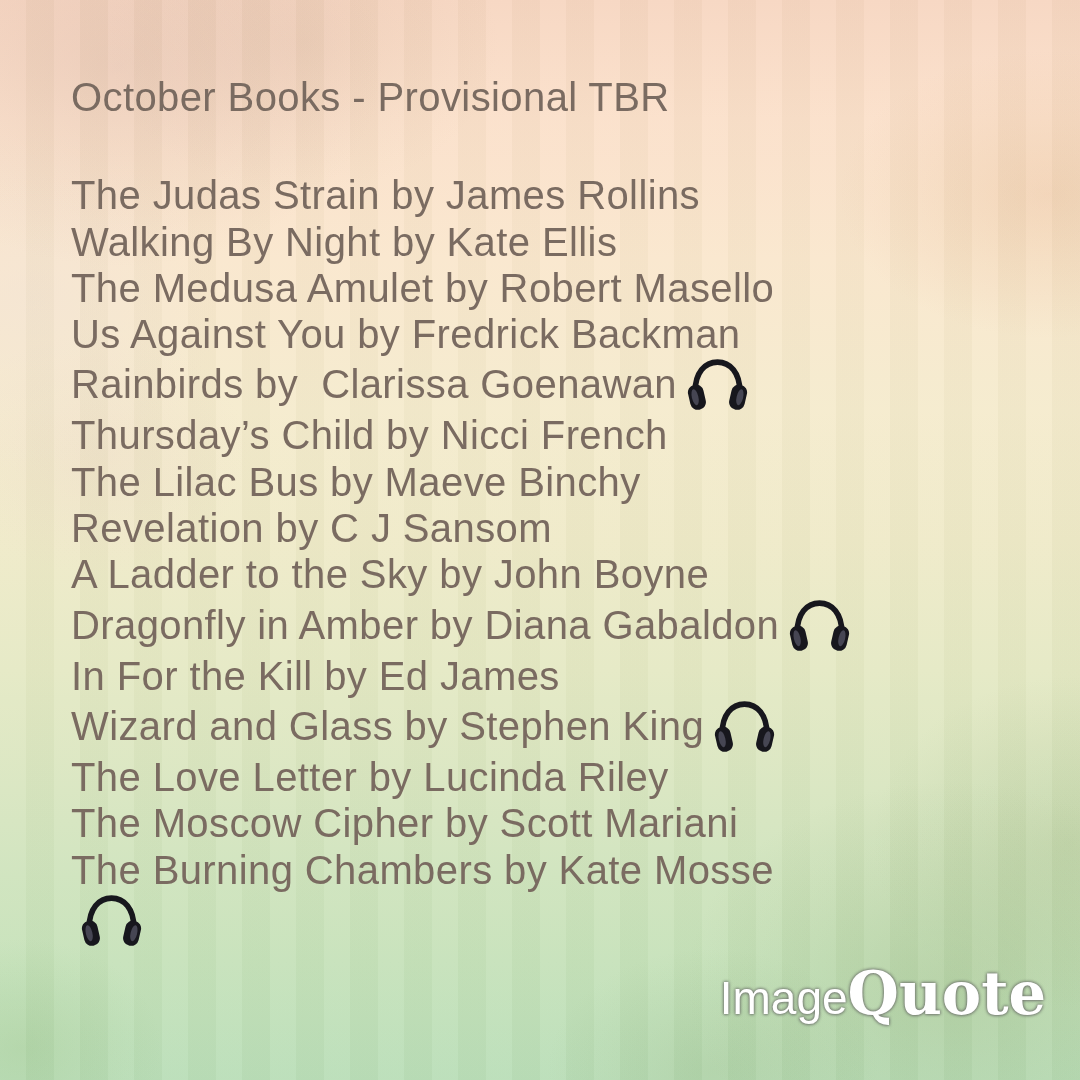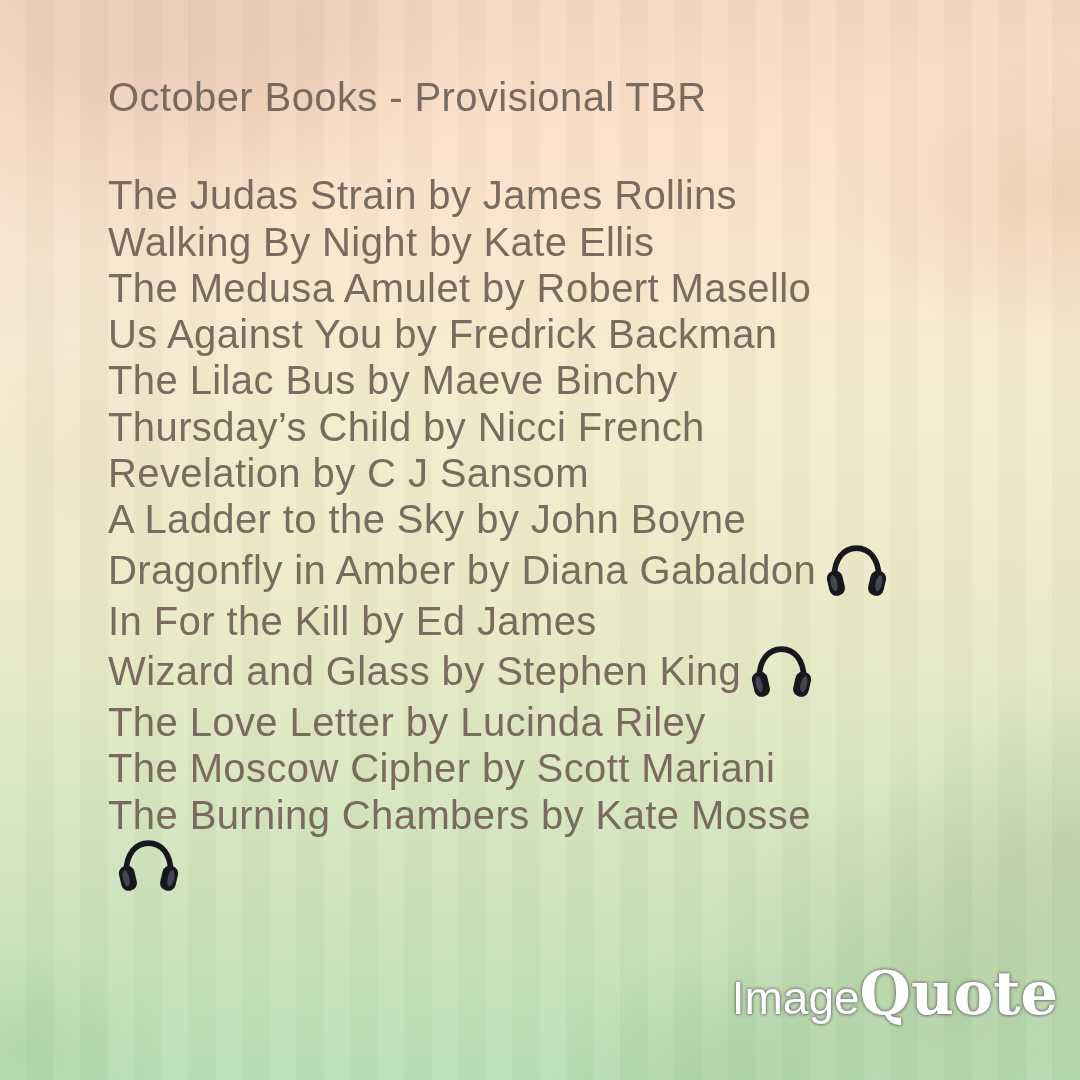--- a/index.html
+++ b/index.html
@@ -36,29 +36,29 @@
     position: absolute;
     left: 71px;
     top: 74px;
     font-size: 40px;
     font-weight: 300;
     line-height: 46.3px;
     letter-spacing: 0.4px;
     color: var(--text, #7a6b61);
   }
 
-  .line { white-space: pre; margin-left: 37px; }
+  .line { white-space: pre; }
   .spacer { height: 52px; }
 
   .hp-wrap { display: inline-block; color: var(--headphones, #17171d); }
   .hp { width: 61px; height: 55px; vertical-align: -14px; margin-left: 10px; }
 
   .watermark {
     position: absolute;
-    right: 22px;
+    right: 34px;
     bottom: 52px;
     display: flex;
     align-items: baseline;
     color: var(--watermark-text, #ffffff);
     text-shadow:
       0 1px 3px rgba(100,100,100,0.55),
       0 -1px 3px rgba(100,100,100,0.40),
       1px 0 3px rgba(100,100,100,0.40),
       -1px 0 3px rgba(100,100,100,0.40);
   }
@@ -73,23 +73,30 @@
 
   <div class="content">
     <div class="line title">October Books - Provisional TBR</div>
     <div class="spacer"></div>
 
     <div class="line"><span>The Judas Strain by James Rollins</span></div>
     <div class="line"><span>Walking By Night by Kate Ellis</span></div>
     <div class="line"><span>The Medusa Amulet by Robert Masello</span></div>
     <div class="line"><span>Us Against You by Fredrick Backman</span></div>
 
+    <div class="line"><span>Rainbirds by  Clarissa Goenawan</span><span class="hp-wrap"><svg class="hp" viewBox="0 0 60 54" aria-hidden="true">
+            <path d="M8 34 C8 15.5 17.5 5 30 5 C42.5 5 52 15.5 52 34" fill="none" stroke="currentColor" stroke-width="5.5" stroke-linecap="round"></path>
+            <rect x="2" y="27" width="15.5" height="25" rx="7.5" transform="rotate(-13 9.75 39.5)" fill="currentColor"></rect>
+            <rect x="42.5" y="27" width="15.5" height="25" rx="7.5" transform="rotate(13 50.25 39.5)" fill="currentColor"></rect>
+            <ellipse cx="8" cy="39.5" rx="3.2" ry="8" transform="rotate(-13 8 39.5)" fill="#464653"></ellipse>
+            <ellipse cx="52" cy="39.5" rx="3.2" ry="8" transform="rotate(13 52 39.5)" fill="#464653"></ellipse>
+          </svg></span></div>
 
+    <div class="line"><span>Thursday’s Child by Nicci French</span></div>
     <div class="line"><span>The Lilac Bus by Maeve Binchy</span></div>
-    <div class="line"><span>Thursday’s Child by Nicci French</span></div>
     <div class="line"><span>Revelation by C J Sansom</span></div>
     <div class="line"><span>A Ladder to the Sky by John Boyne</span></div>
 
     <div class="line"><span>Dragonfly in Amber by Diana Gabaldon</span><span class="hp-wrap"><svg class="hp" viewBox="0 0 60 54" aria-hidden="true">
             <path d="M8 34 C8 15.5 17.5 5 30 5 C42.5 5 52 15.5 52 34" fill="none" stroke="currentColor" stroke-width="5.5" stroke-linecap="round"></path>
             <rect x="2" y="27" width="15.5" height="25" rx="7.5" transform="rotate(-13 9.75 39.5)" fill="currentColor"></rect>
             <rect x="42.5" y="27" width="15.5" height="25" rx="7.5" transform="rotate(13 50.25 39.5)" fill="currentColor"></rect>
             <ellipse cx="8" cy="39.5" rx="3.2" ry="8" transform="rotate(-13 8 39.5)" fill="#464653"></ellipse>
             <ellipse cx="52" cy="39.5" rx="3.2" ry="8" transform="rotate(13 52 39.5)" fill="#464653"></ellipse>
           </svg></span></div>

